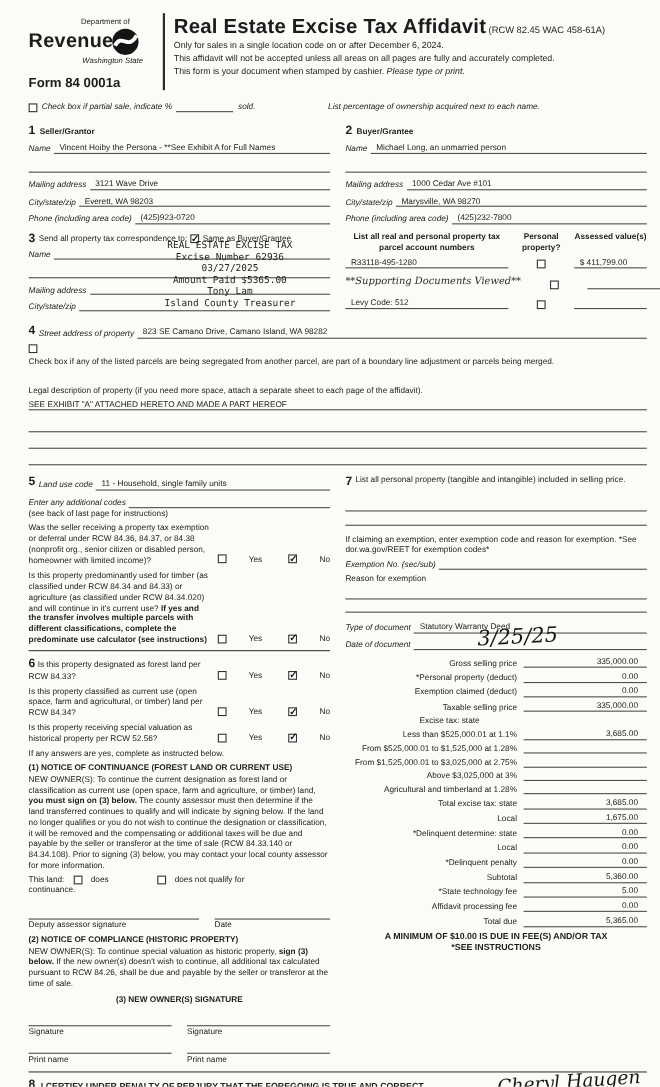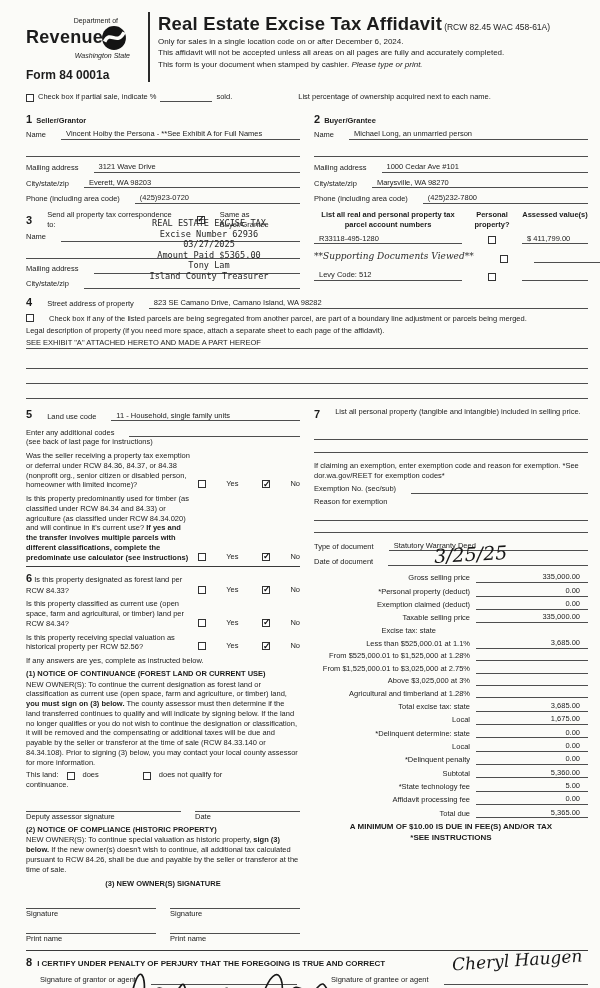--- a/index.html
+++ b/index.html
@@ -15,24 +15,24 @@
   .revenue { font-weight:bold; font-size:18px; letter-spacing:.3px; }
   .logo-circ { width:26px; height:26px; margin-left:-2px; flex:none; }
   .wa-state { font-style:italic; font-size:7px; text-align:right; padding-right:14px; }
   .form-no { font-weight:bold; font-size:12px; margin-top:8px; }
   .vline { width:2px; background:#2a2a2a; align-self:stretch; margin:2px 8px 2px 4px; }
   .title-block { flex:1; padding-top:2px; }
   .main-title { font-weight:bold; font-size:18.5px; letter-spacing:.2px; }
   .rcw { font-size:8.5px; font-weight:normal; }
   .sub { font-size:8px; margin-top:1px; }
 
-  .row { display:flex; align-items:flex-end; gap:15px; }
+  .row { display:flex; align-items:flex-end; gap:3px; }
   .fill { flex:1; border-bottom:1px solid #4e4e4e; padding:0 2px 0 5px; min-height:10px; }
   .fill.short { flex:0 0 52px; }
-  .lbl { white-space:nowrap; }
+  .lbl { white-space:nowrap;font-style:italic; }
   .cb { display:inline-block; width:8px; height:8px; border:1px solid #333; background:#fff; position:relative; flex:none; vertical-align:-1px; }
   .cb.checked::after { content:"✓"; position:absolute; left:-0.5px; top:-2.5px; font-size:9px; font-weight:bold; color:#111; }
   .b { font-weight:bold; }
   .i { font-style:italic; }
 
   .partial-row { display:flex; align-items:flex-end; gap:4px; margin:2px 0 10px 0; }
   .partial-gap { width:58px; }
 
   .two-col { display:flex; gap:14px; }
   .col { flex:1; min-width:0; }
@@ -227,21 +227,21 @@
       </div>
     </div>
   </div>
 
   <div class="sec4" style="margin-top:6px;">
     <div class="row frow-gap">
       <span class="secnum">4</span>
       <span class="lbl">Street address of property</span>
       <span class="fill">823 SE Camano Drive, Camano Island, WA 98282</span>
     </div>
-    <div class="row" style="align-items:flex-start; margin-bottom:2px;">
+    <div class="row" style="align-items:flex-start; margin-bottom:16px;flex-direction:column;">
       <span class="cb"></span>
       <span>Check box if any of the listed parcels are being segregated from another parcel, are part of a boundary line adjustment or parcels being merged.</span>
     </div>
     <div class="smallp">Legal description of property (if you need more space, attach a separate sheet to each page of the affidavit).</div>
     <div class="row frow-gap" style="margin-top:3px;">
       <span class="fill" style="padding-left:0;">SEE EXHIBIT "A" ATTACHED HERETO AND MADE A PART HEREOF</span>
     </div>
     <div class="blankline" style="height:15px;"></div>
     <div class="blankline" style="height:15px;"></div>
     <div class="blankline" style="height:15px;"></div>

